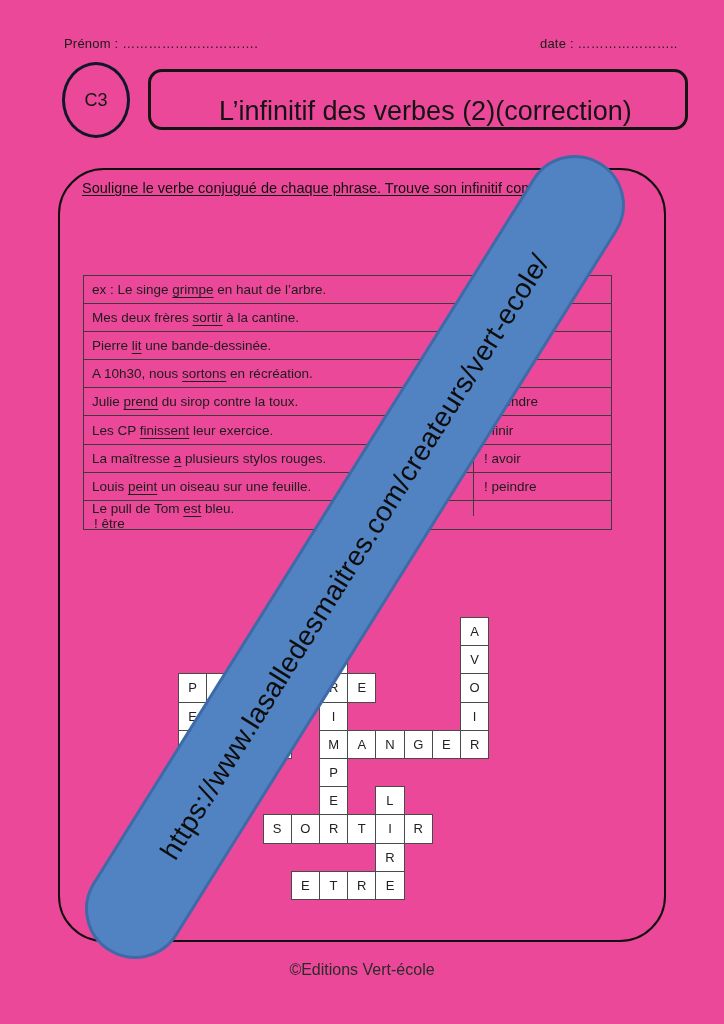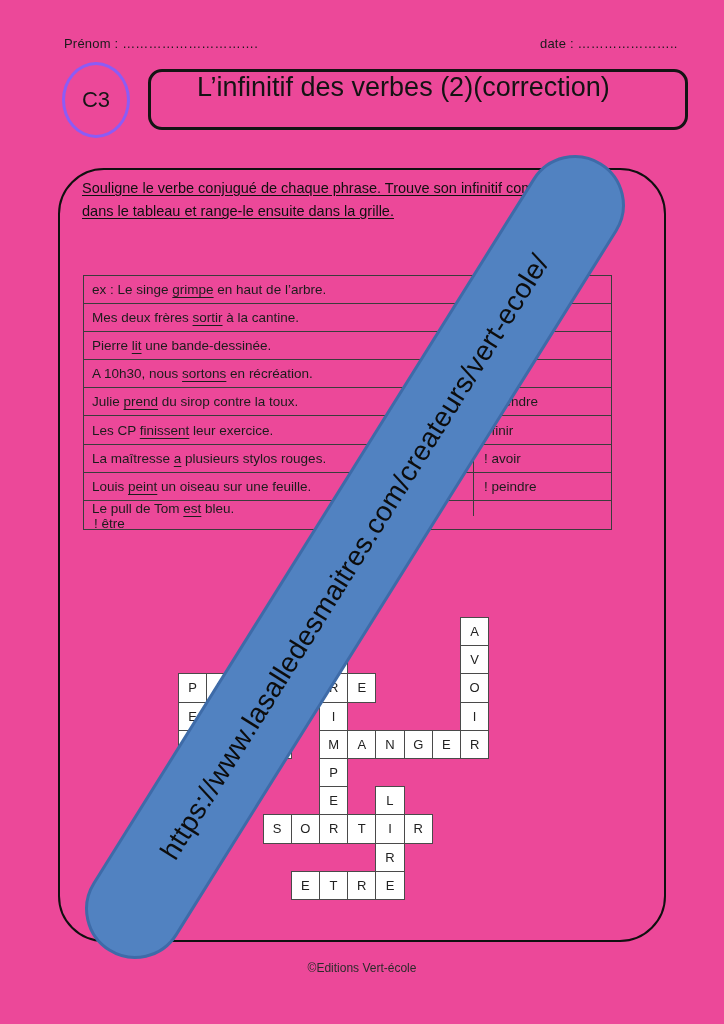--- a/index.html
+++ b/index.html
@@ -3,27 +3,27 @@
 <meta charset="utf-8">
 <style>
   html,body{margin:0;padding:0;background:#e8e8e8;}
   .page{position:relative;width:724px;height:1024px;background:#ec4899;overflow:hidden;
         font-family:"Liberation Sans", sans-serif;color:#111;}
 
   .hdr{position:absolute;top:36px;font-size:13px;color:#1a1a1a;letter-spacing:.2px;}
   .hdr-left{left:64px;}
   .hdr-right{left:540px;}
 
-  .badge{position:absolute;left:62px;top:62px;width:68px;height:76px;border:3px solid #8b5cf6;
+  .badge{position:absolute;left:62px;top:62px;width:68px;height:76px;border:3px solid #0f172a;
          border-radius:50%;display:flex;align-items:center;justify-content:center;
-         font-size:22px;color:#161616;box-sizing:border-box;}
+         font-size:18px;color:#161616;box-sizing:border-box;}
 
   .titlebox{position:absolute;left:148px;top:69px;width:540px;height:61px;border:3px solid #141414;
-            border-radius:14px;box-sizing:border-box;display:flex;align-items:flex-start;
-            padding-left:46px;font-size:27px;color:#131313;white-space:nowrap;overflow:hidden;}
+            border-radius:14px;box-sizing:border-box;display:flex;align-items:flex-end;
+            padding-left:68px;font-size:27px;color:#131313;white-space:nowrap;overflow:hidden;}
   .titlebox .it{}
 
   .mainbox{position:absolute;left:58px;top:168px;width:608px;height:774px;border:2.5px solid #101010;
            border-radius:46px;box-sizing:border-box;}
 
   .instr{position:absolute;left:82px;top:177px;width:560px;font-size:14.5px;line-height:1.62;
          color:#101010;text-decoration:underline;text-underline-offset:2px;}
 
   .table{position:absolute;left:83px;top:243px;width:529px;border:1.5px solid #3c3c3c;
          box-sizing:border-box;background:#fff0;z-index:5;margin-top:32px;}
@@ -38,21 +38,21 @@
          background:#ffffff;display:flex;align-items:center;justify-content:center;
          font-size:13px;color:#222;z-index:3;}
 
   .banner{position:absolute;left:-110px;top:507px;width:930px;height:100px;
           background:#5182c1;border:3px solid #3e6ba8;border-radius:52px;
           transform:rotate(-58deg);display:flex;align-items:center;justify-content:center;
           z-index:40;box-sizing:border-box;}
   .banner span{font-size:28px;color:#0c0c0c;letter-spacing:.3px;white-space:nowrap;}
 
   .footer{position:absolute;top:961px;left:0;width:724px;text-align:center;
-          font-size:12px;color:#2b2b2b;}
+          font-size:16px;color:#2b2b2b;}
 </style>
 </head>
 <body>
 
 <div class="page">
 
   <div class="hdr hdr-left">Prénom : ………………………….</div>
   <div class="hdr hdr-right">date : …………………..</div>
 
   <div class="badge">
@@ -61,21 +61,20 @@
 
   <div class="titlebox">
     <span>L’infinitif des verbes (2) </span>
       <span class="it">(correction)</span>
   </div>
 
   <div class="mainbox"></div>
 
   <div class="instr">
     <div>Souligne le verbe conjugué de chaque phrase. Trouve son infinitif comme l’exemple</div>
-    <div>dans le tableau et range-le  ensuite dans la grille.</div>
   </div>
 
   <div class="table" id="ex-table">
       <div class="trow">
         <div class="tcell tsent"><span>ex : Le singe </span><span class="verb">grimpe</span><span> en haut de l’arbre.</span></div>
         <div class="tcell tans">! grimper</div>
       </div>
       <div class="trow">
         <div class="tcell tsent"><span>Mes deux frères </span><span class="verb">sortir</span><span> à la cantine.</span></div>
         <div class="tcell tans">! manger</div>

